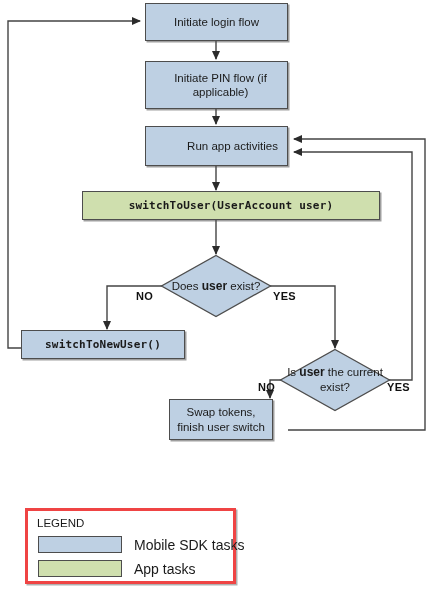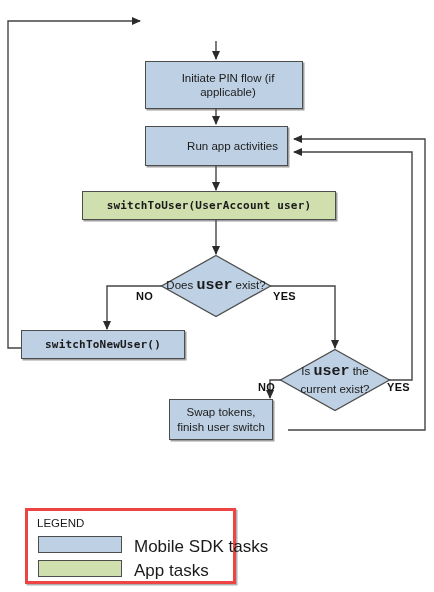--- a/index.html
+++ b/index.html
@@ -39,23 +39,23 @@
   .node.sdk  { background: #bed0e3; }
   .node.app  { background: #cfdfae; }
   .node.mono {
     font-family: "DejaVu Sans Mono", "Liberation Mono", monospace;
     font-weight: bold;
     font-size: 11px;
     letter-spacing: 0.2px;
   }
   .node span.inner { display: block; padding: 0 4px; }
   code.m {
-    font-family: Liberation Mono, monospace;
+    font-family: Liberation Sans, sans-serif;
     font-weight: bold;
-    font-size: 15px;
+    font-size: 12px;
   }
   .diamond {
     position: absolute;
   }
   .diamond svg { position: absolute; left: 0; top: 0; }
   .diamond .dtext {
     position: absolute;
     left: 0; top: 0;
     width: 100%; height: 100%;
     display: flex;
@@ -98,21 +98,21 @@
     width: 84px;
     height: 17px;
     box-sizing: border-box;
     border: 1px solid #4d4d4d;
   }
   .lswatch.sdk { top: 25px; background: #bed0e3; }
   .lswatch.app { top: 49px; background: #cfdfae; }
   .ltext {
     position: absolute;
     left: 106px;
-    font-size: 17px;
+    font-size: 14px;
     color: #1a1a1a;
     white-space: nowrap;
   }
   .ltext.a { top: 26px; }
   .ltext.b { top: 50px; }
 </style>
 </head>
 <body>
 
 <div id="canvas">
@@ -145,30 +145,33 @@
 
       <path d="M288,430 L425,430 L425,139 L294,139" marker-end="url(#ah)"></path>
     </g>
   </svg>
 
   <div class="elabel" style="left:136px; top:258px;">NO</div>
   <div class="elabel" style="left:273px; top:258px;">YES</div>
   <div class="elabel" style="left:258px; top:349px;">NO</div>
   <div class="elabel" style="left:387px; top:349px;">YES</div>
 
-
-  <div class="node sdk" style="left:145px; top:61px; width:158px; height:48px;padding-left:8px;">
+  <div class="node sdk" style="left:145px; top:3px; width:143px; height:38px;">
+    <span class="inner">Initiate login flow</span>
+  </div>
+
+  <div class="node sdk" style="left:145px; top:61px; width:143px; height:48px;padding-left:8px;">
     <span class="inner">Initiate PIN flow (if applicable)</span>
   </div>
 
   <div class="node sdk" style="left:145px; top:126px; width:143px; height:40px;padding-left:32px;">
     <span class="inner">Run app activities</span>
   </div>
 
-  <div class="node app mono" style="left:82px; top:191px; width:254px; height:29px;">
+  <div class="node app mono" style="left:82px; top:191px; width:298px; height:29px;">
     <span class="inner">switchToUser(UserAccount user)</span>
   </div>
 
   <div class="diamond" style="left:160px; top:254px; width:112px; height:64px;">
     <svg width="112" height="64" viewBox="0 0 112 64" xmlns="http://www.w3.org/2000/svg">
       <polygon points="56,1.5 110.5,32 56,62.5 1.5,32" fill="#bed0e3" stroke="#4d4d4d" stroke-width="1.3"></polygon>
     </svg>
     <div class="dtext">
       <div><span>Does </span><code class="m">user</code><span> exist?</span></div>
     </div>

